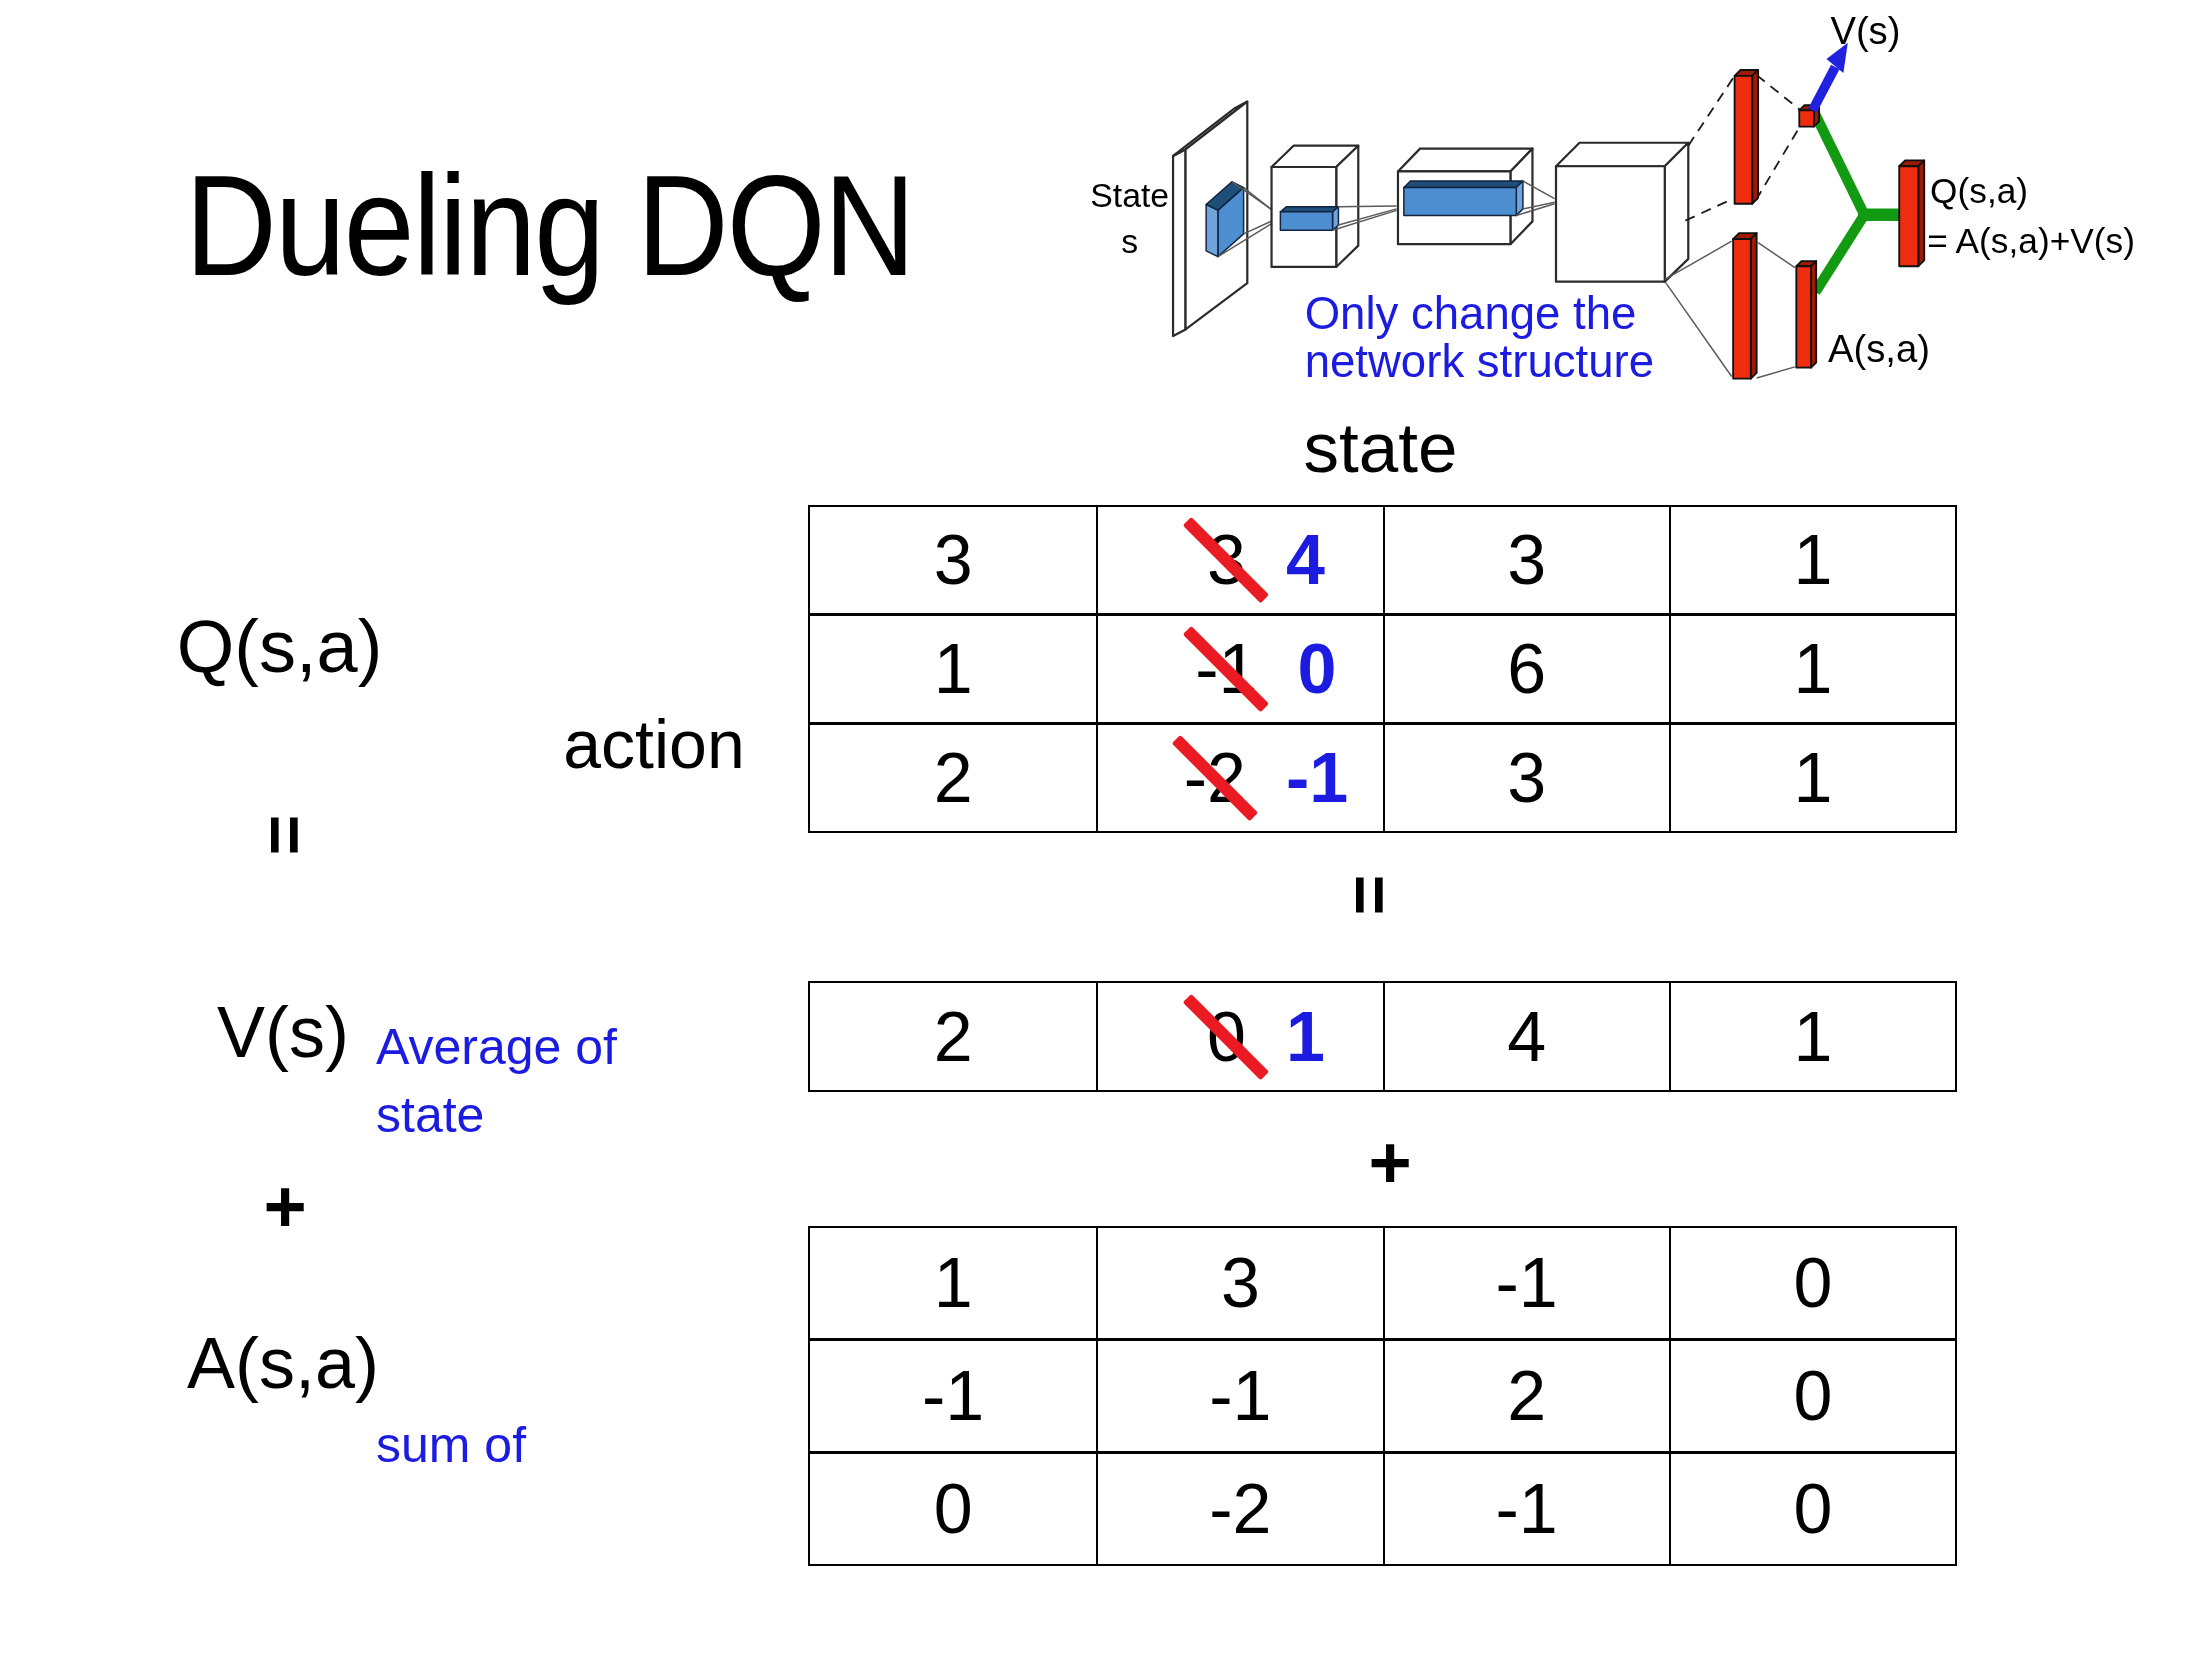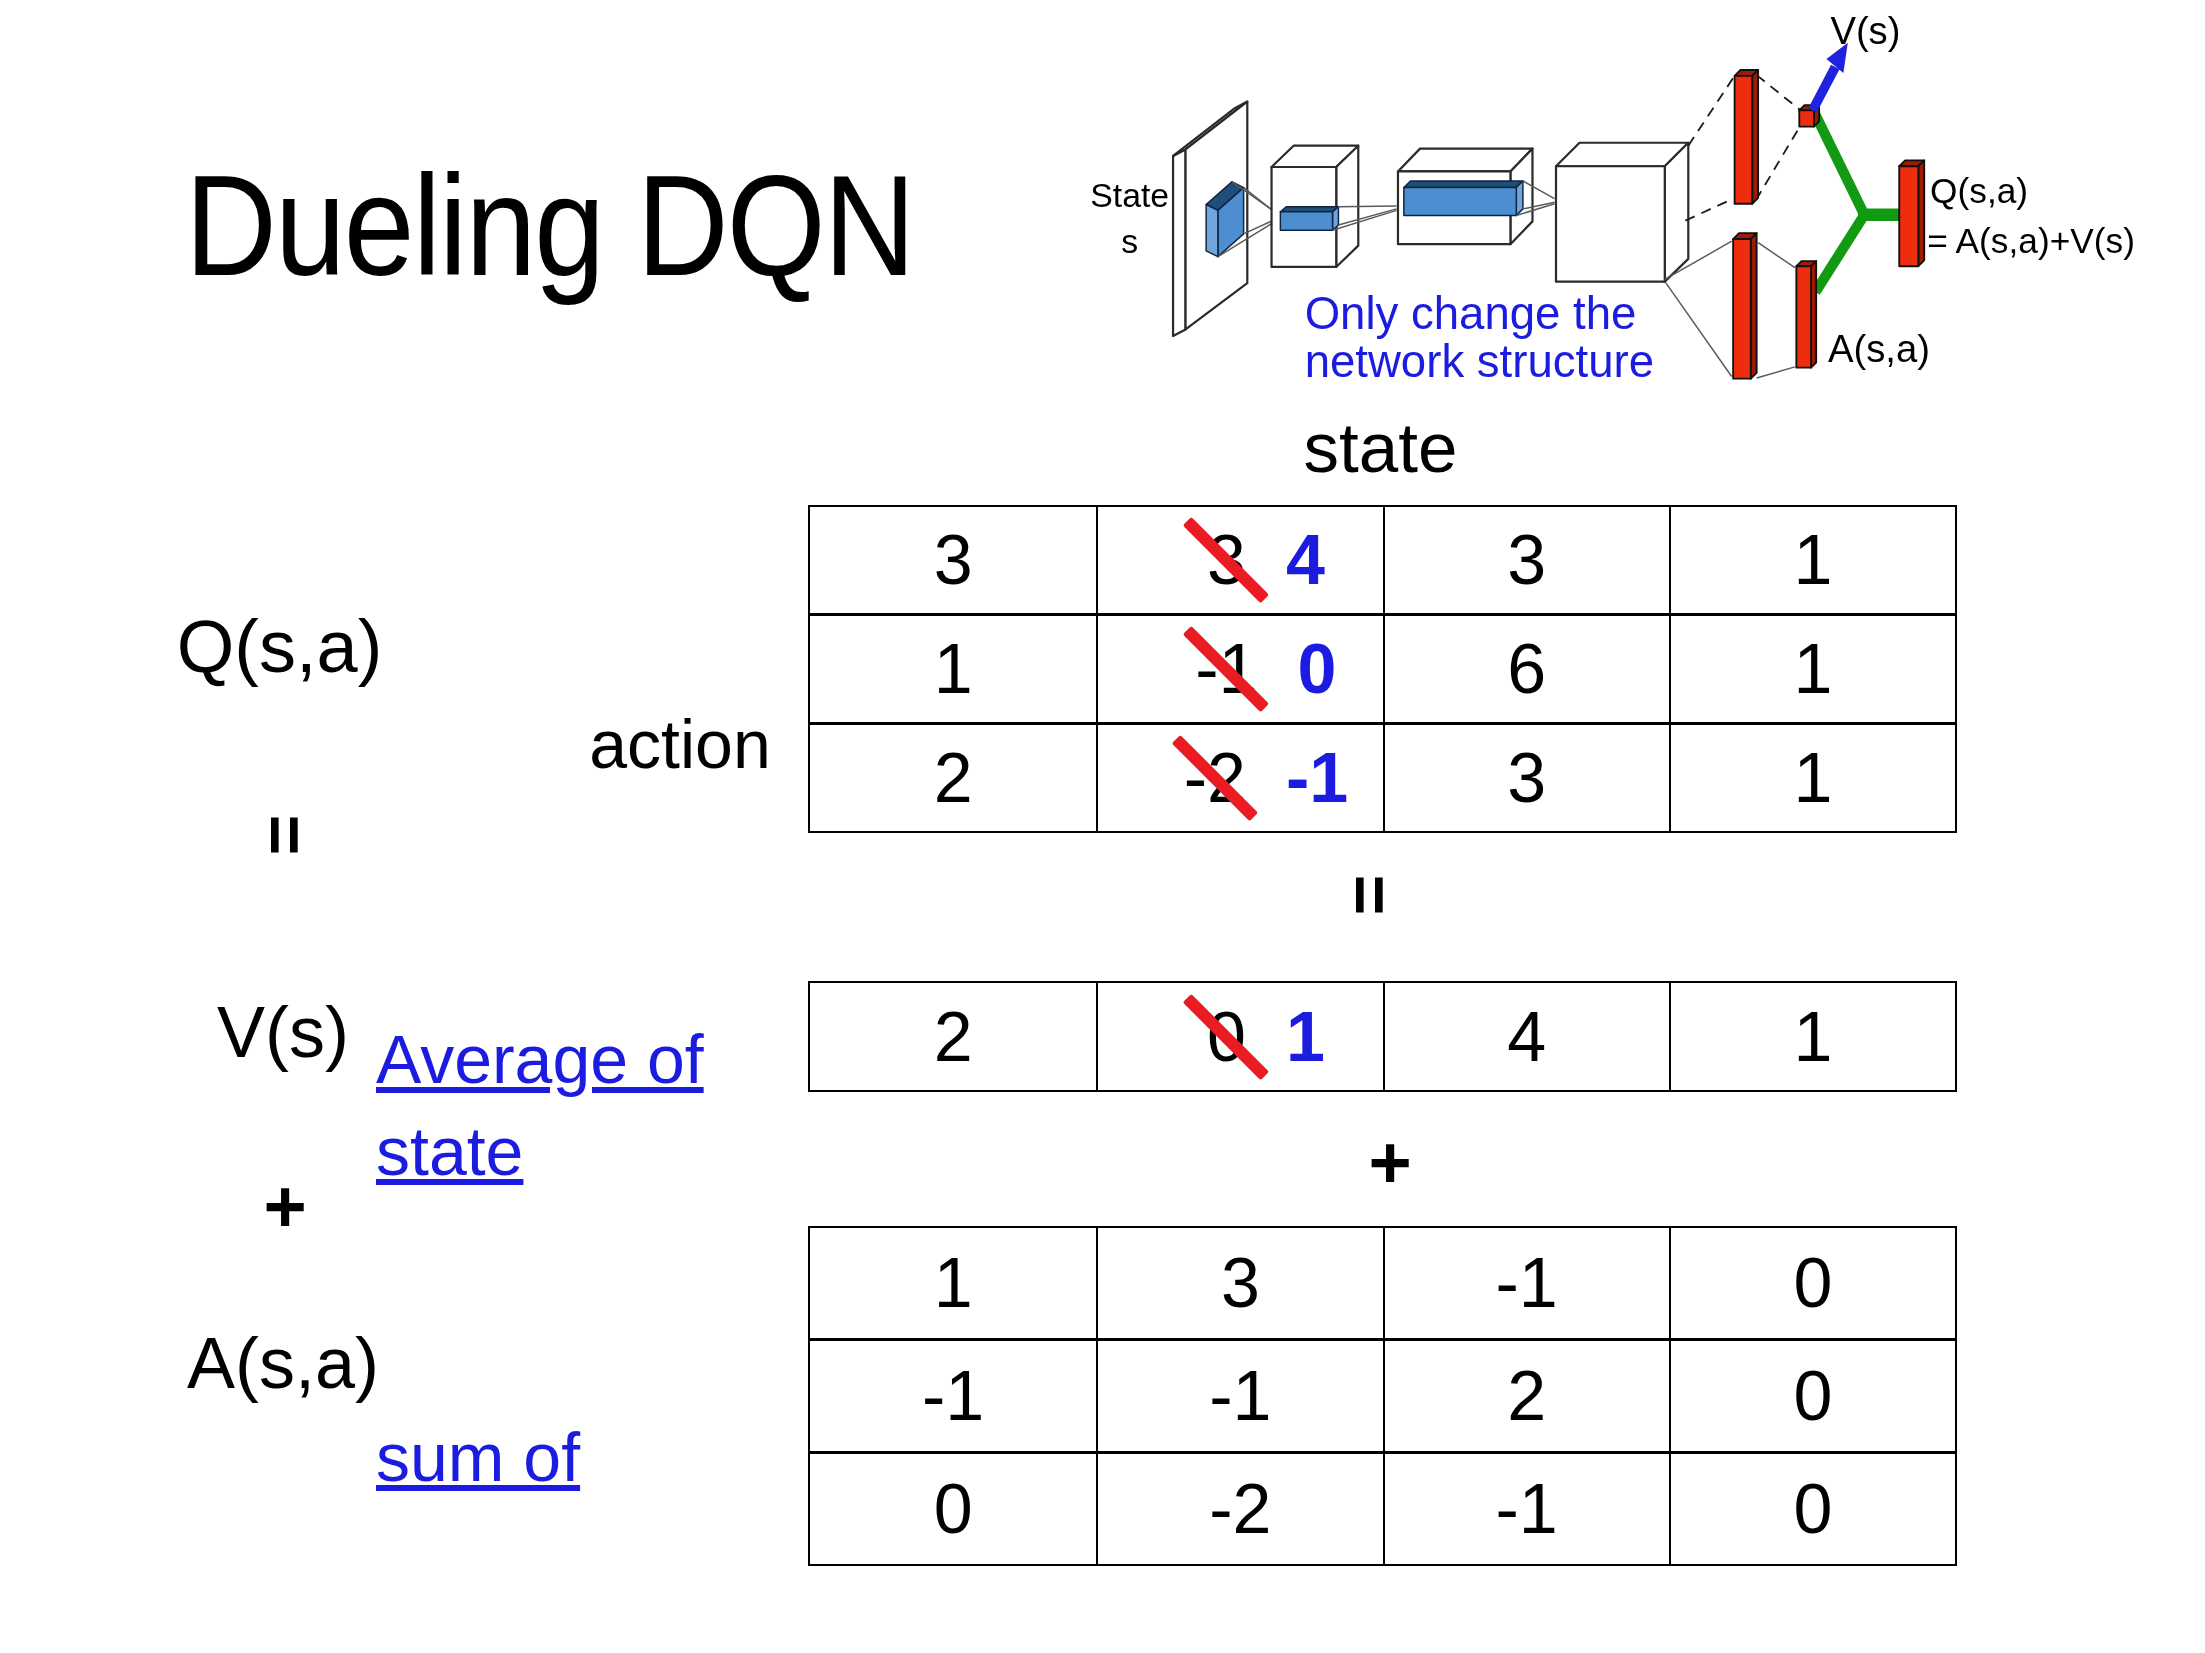--- a/index.html
+++ b/index.html
@@ -51,33 +51,33 @@
     background:var(--red); border-radius:2.2px;
     transform:translate(-50%,-50%) rotate(45deg);
   }
   .newval { color:var(--blue); font-weight:bold; }
   
   .lbl { position:absolute; display:flex; align-items:center; justify-content:center;
          font-size:74px; line-height:1; white-space:nowrap; }
   .q-label      { left:169px;  top:603px;  width:221px;  height:88px; }
   .v-label      { left:191px;  top:988px; width:184px;  height:88px; font-size:72px; }
   .a-label      { left:171px;  top:1319px; width:224px;  height:88px; font-size:72px; }
-  .action-label { left:566px;  top:700px;  width:228px;  height:88px; font-size:68px; }
+  .action-label { left:540px;  top:700px;  width:228px;  height:88px; font-size:68px; }
   .state-label  { left:808px; top:403px;  width:1145px; height:88px; font-size:71px; }
   .eq-rot { position:absolute; width:74px; height:88px;
             display:flex; align-items:center; justify-content:center;
             font-size:70px; font-weight:bold; transform:rotate(90deg); }
   .left-eq { left:248px;  top:791px; }
   .mid-eq  { left:1333px; top:851px; }
   .plus { position:absolute; width:74px; height:88px;
           display:flex; align-items:center; justify-content:center;
           font-size:74px; font-weight:bold; }
   .left-plus { left:248px;  top:1162px; }
   .mid-plus  { left:1353px; top:1118px; }
-  .note { position:absolute; color:var(--blue); font-size:68px; line-height:1.36; white-space:nowrap;text-decoration:underline; }
+  .note { position:absolute; color:var(--blue); font-size:50px; line-height:1.36; white-space:nowrap; }
   .note span { display:block; }
   .avg-note { left:376px; top:1013px; }
   .sum-note { left:376px; top:1411px; }
 </style>
 </head>
 <body>
 
 <div class="page">
 
   <h1 class="title">Dueling DQN</h1>

